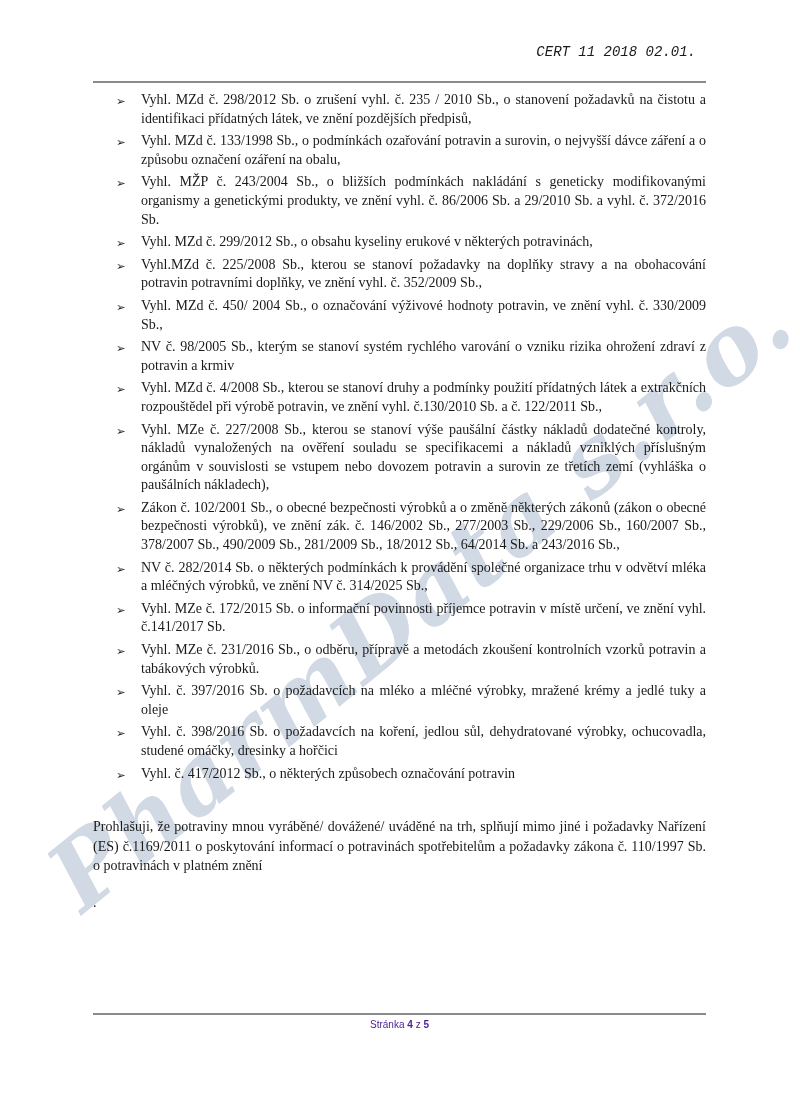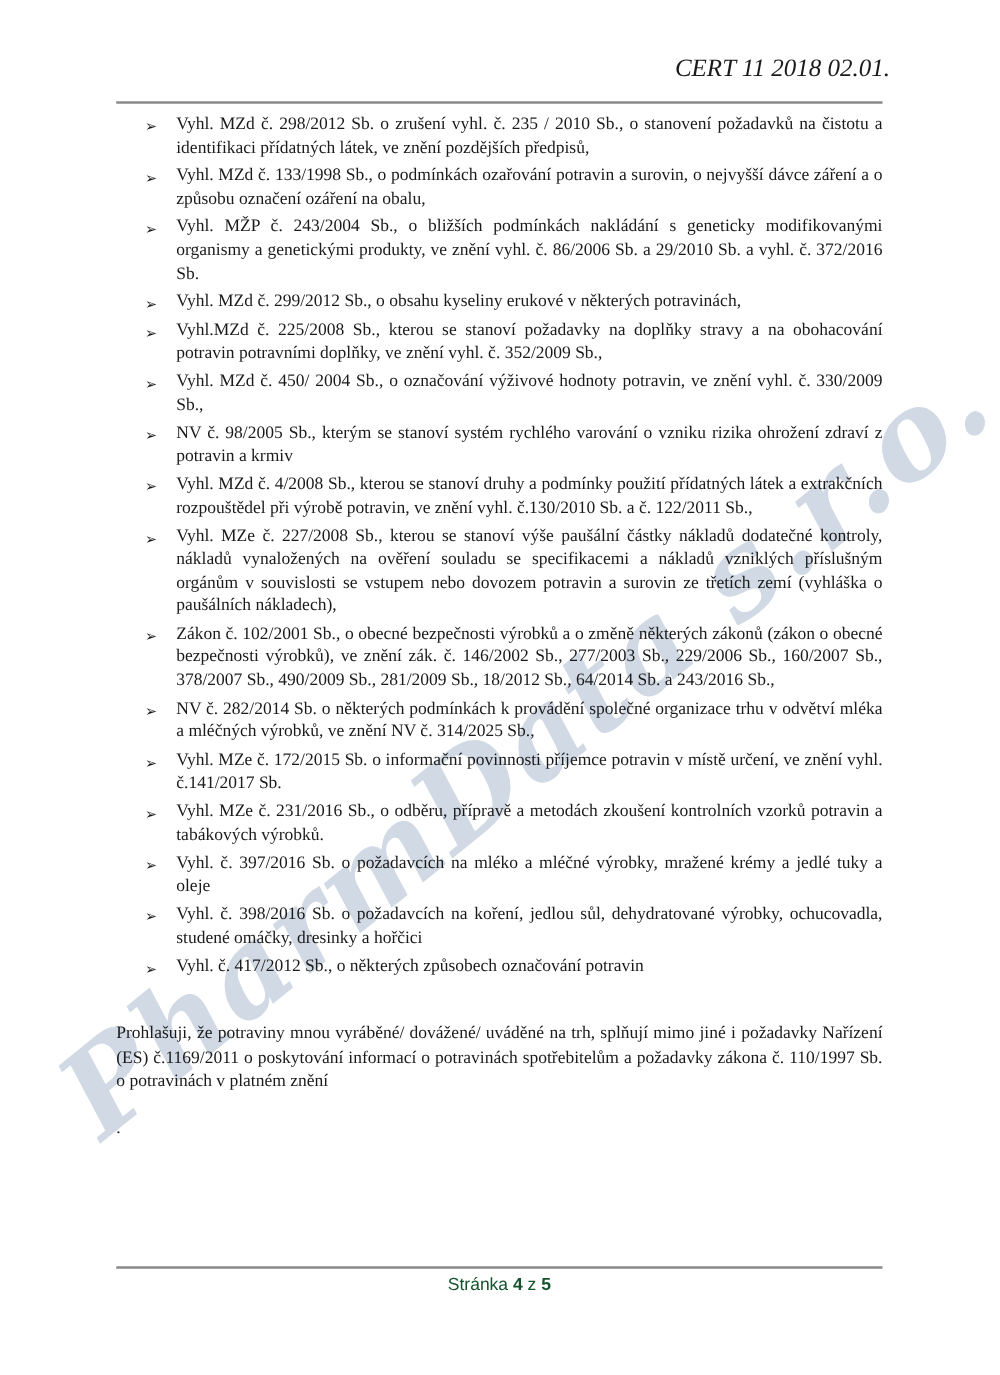--- a/index.html
+++ b/index.html
@@ -12,23 +12,23 @@
   .watermark{
     position:absolute;left:420px;top:598px;
     transform:translate(-50%,-50%) rotate(-39deg);
     font-family:"DejaVu Serif", serif;
     font-style:italic;font-weight:700;
     font-size:95px;letter-spacing:2px;white-space:nowrap;
     z-index:0;user-select:none;
   }
   
   .doc-code{
-    position:absolute;top:44px;right:88px;
-    font-family:Liberation Serif, serif;
-    font-style:italic;font-size:20px;color:#1a1a1a;z-index:1;
+    position:absolute;top:44px;right:104px;
+    font-family:Liberation Mono, monospace;
+    font-style:italic;font-size:14px;color:#1a1a1a;z-index:1;
   }
   .rule{
     position:absolute;left:93px;width:613px;height:2px;
     background:#8a8a8a;border:none;margin:0;z-index:1;
   }
   .top-rule{top:81px;}
   
   .content{
     position:absolute;top:91px;left:93px;width:613px;z-index:1;
     font-size:14px;line-height:18.6px;
@@ -43,21 +43,21 @@
     font-family:"DejaVu Sans", sans-serif;
   }
   .b{font-weight:400;}
   .paras{margin-top:34px;}
   .paras p{margin:0 0 17px 0;text-align:justify;line-height:19.5px;}
   
   .footer{
     position:absolute;top:1013px;left:93px;width:613px;z-index:1;
     border-top:2px solid #8a8a8a;
     text-align:center;padding-top:4px;
-    font-family:"Liberation Sans", sans-serif;font-size:14px;color:#14532d;
+    font-family:"Liberation Sans", sans-serif;font-size:10px;color:#4c1d95;
   }
   .footer .b{font-weight:700;}
 </style>
 </head>
 <body>
 
 <div class="page">
 
   <div class="watermark" style="color: rgb(208, 217, 228);">PharmData s.r.o.</div>
 

